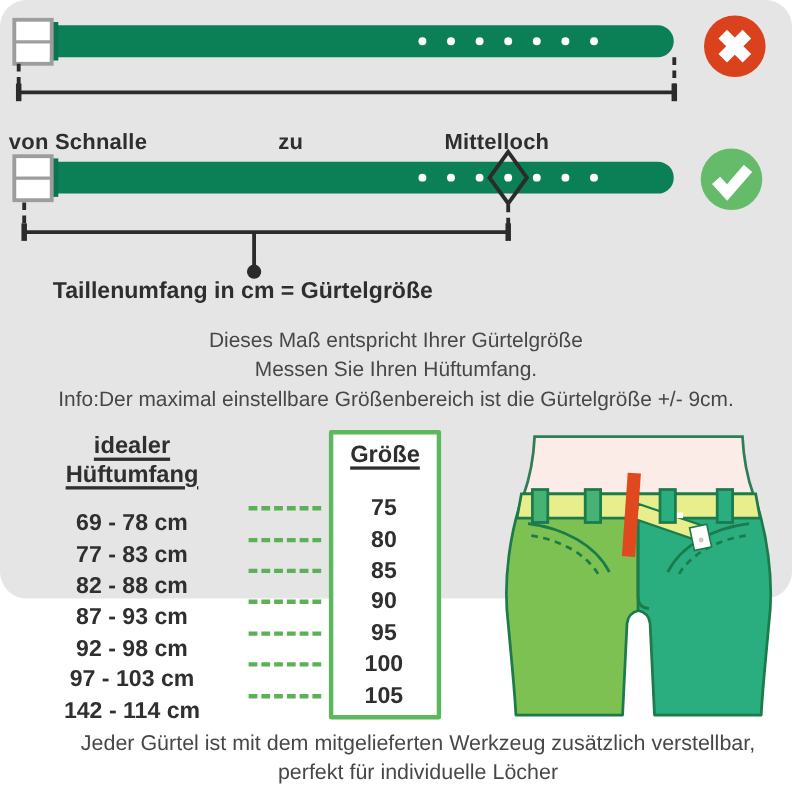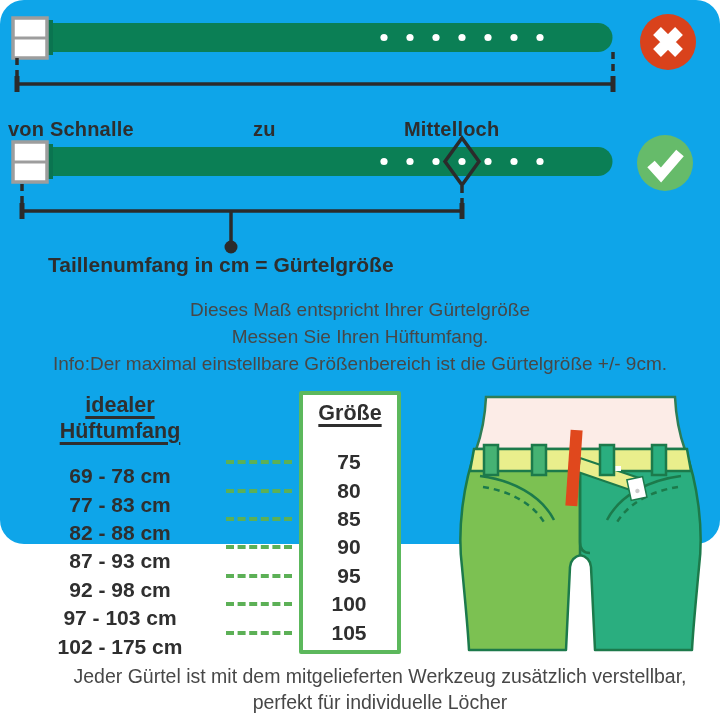--- a/index.html
+++ b/index.html
@@ -1,18 +1,18 @@
 <!DOCTYPE html>
 <html><head>
 <meta charset="utf-8">
 <style>
   * { margin:0; padding:0; box-sizing:border-box; }
   html,body { width:720px; height:720px; background:#fff; overflow:hidden; }
   body { font-family:"Liberation Sans","DejaVu Sans",sans-serif; color:#2f2f2f; }
-  .canvas { position:relative; width:720px; height:544px; background:#0ea5e9;border-radius:24px; }
+  .canvas { position:relative; width:720px; height:544px; background:#e5e5e5;border-radius:24px; }
   .abs { position:absolute; }
 
   .belt-label { font-size:20px; font-weight:800; color:#2e2e2e; letter-spacing:.2px; white-space:nowrap; }
   .formula { font-size:21px; font-weight:800; color:#2e2e2e; white-space:nowrap; }
 
   .instructions { left:0; top:296px; width:720px; text-align:center;
     font-size:19px; font-weight:300; color:#474747; line-height:27px; }
   .instructions div { white-space:nowrap; }
 
   .tbl-header { width:200px; text-align:center; font-size:21.5px; font-weight:800; line-height:26px; }
@@ -157,21 +157,21 @@
       <div class="cell-size">95</div>
     </div>
     <div class="row">
       <div class="cell-range">97 - 103 cm</div>
       <div class="cell-link">
           <div class="dash-link"></div>
         </div>
       <div class="cell-size">100</div>
     </div>
     <div class="row">
-      <div class="cell-range">102 - 175 cm</div>
+      <div class="cell-range">142 - 114 cm</div>
       <div class="cell-link">
           <div class="dash-link"></div>
         </div>
       <div class="cell-size">105</div>
     </div>
   </div>
 
   <svg class="abs" style="left:452px;top:392px" width="258" height="270" viewBox="0 0 258 270">
 
     <path d="M34,5 L223,5 C224,26 228,44 233,58 L24,58 C29,44 33,26 34,5 Z" fill="#fcece7" stroke="#2e7d56" stroke-width="2.5"></path>

